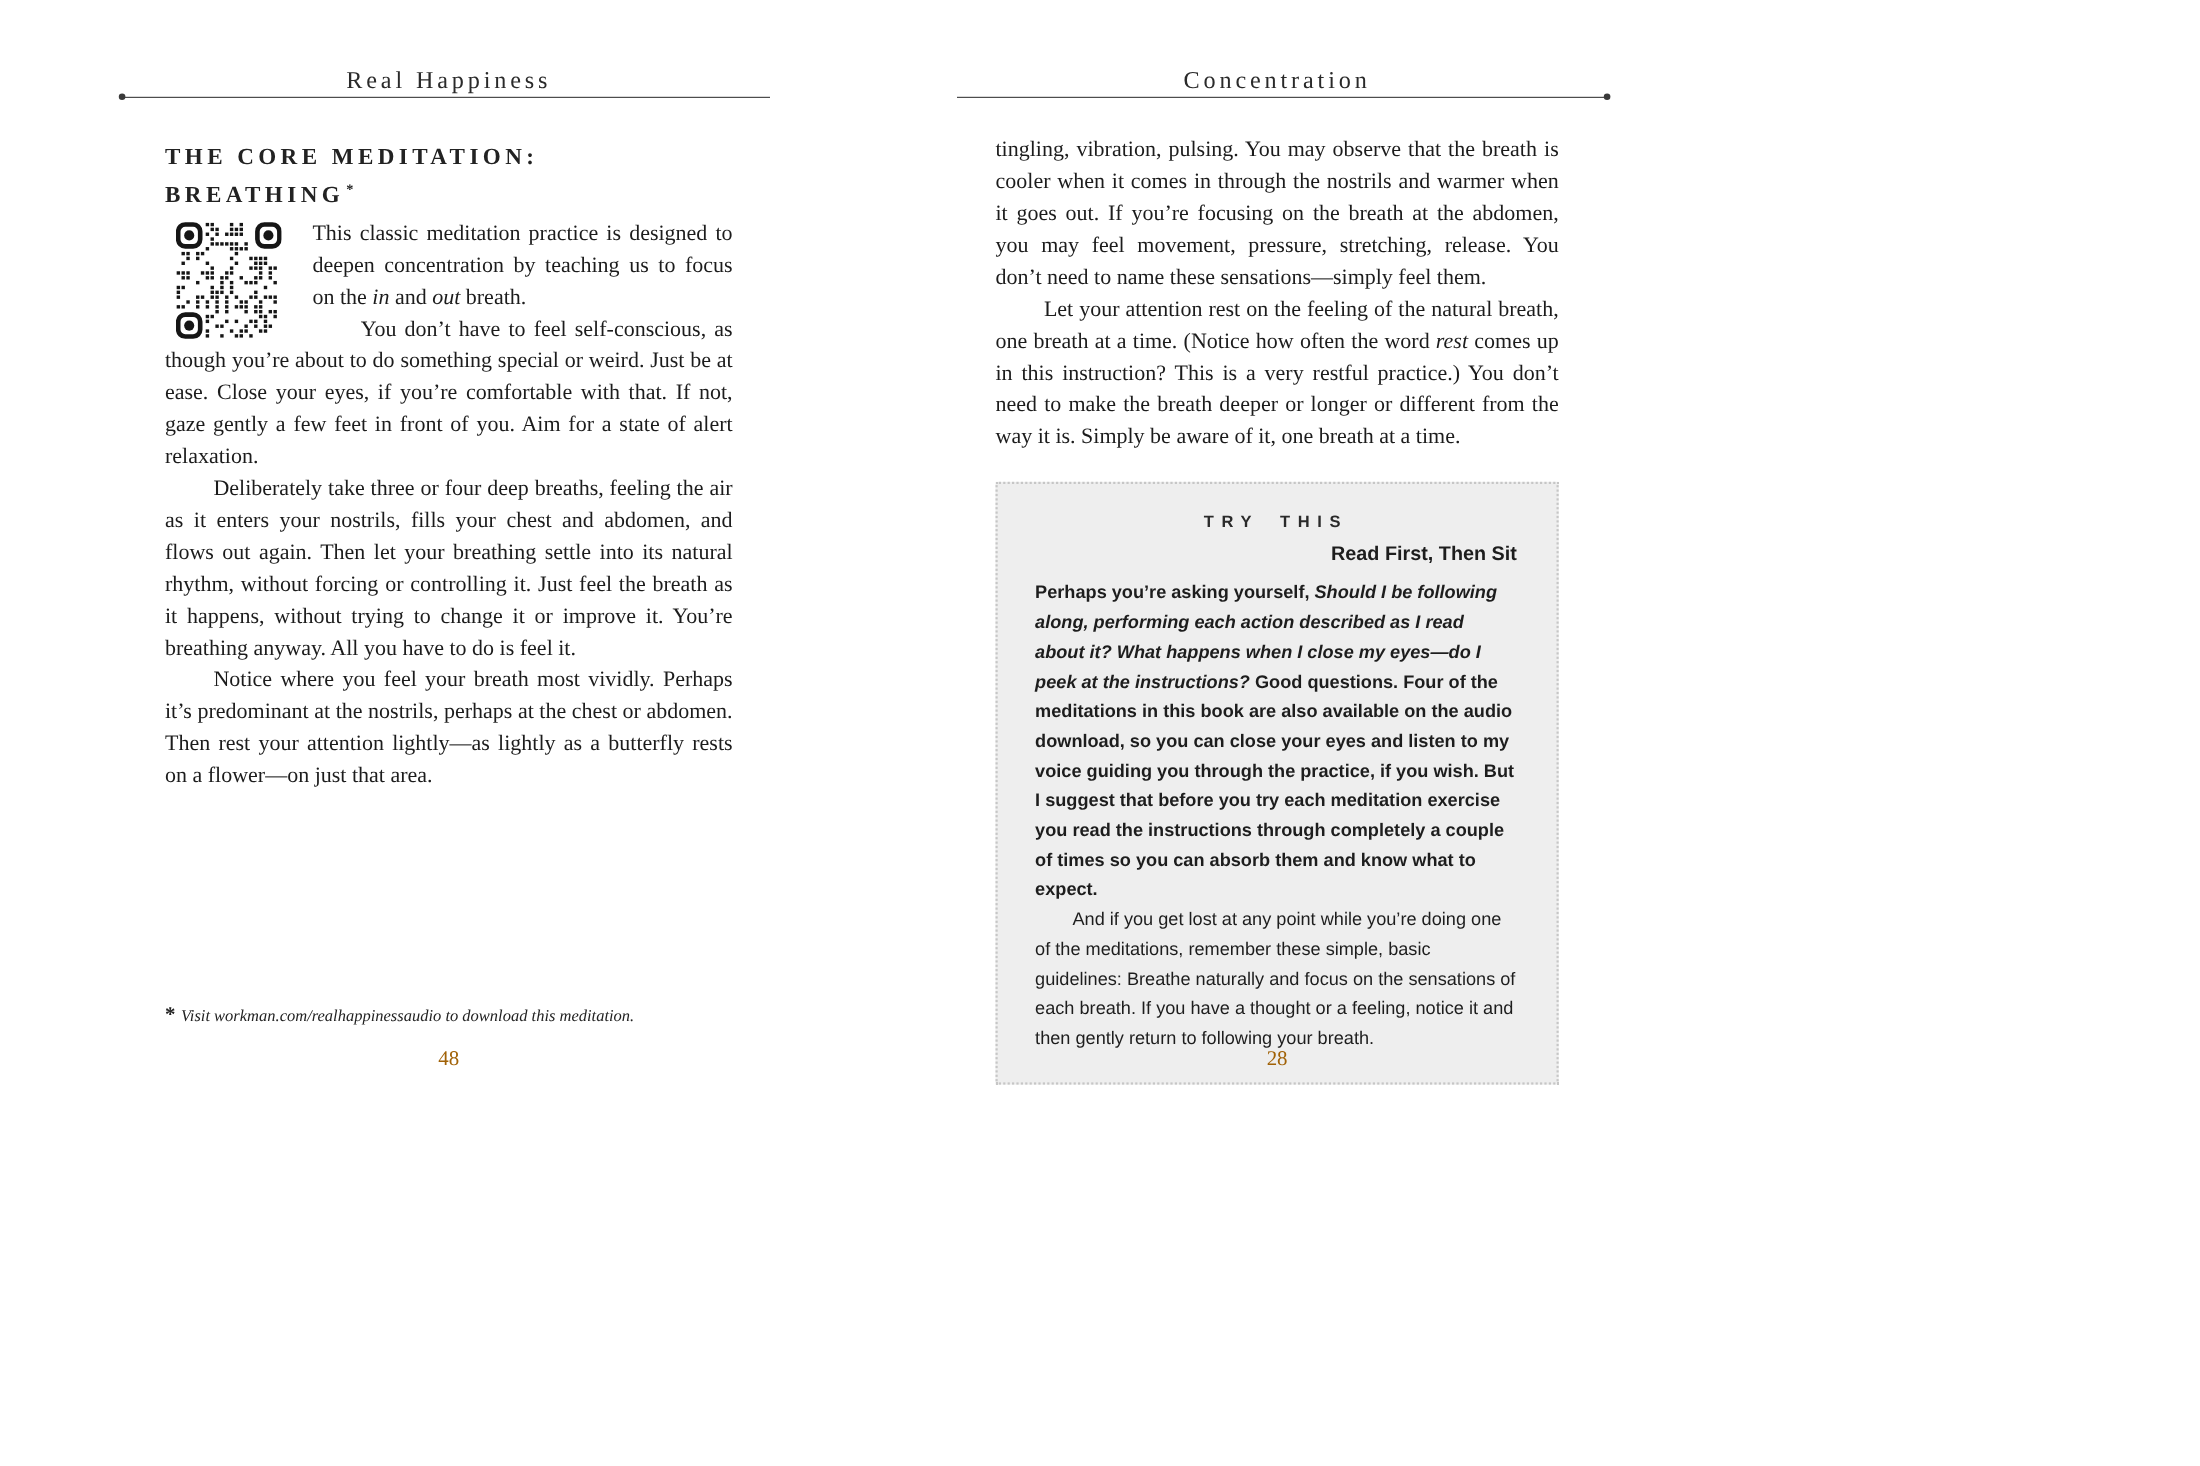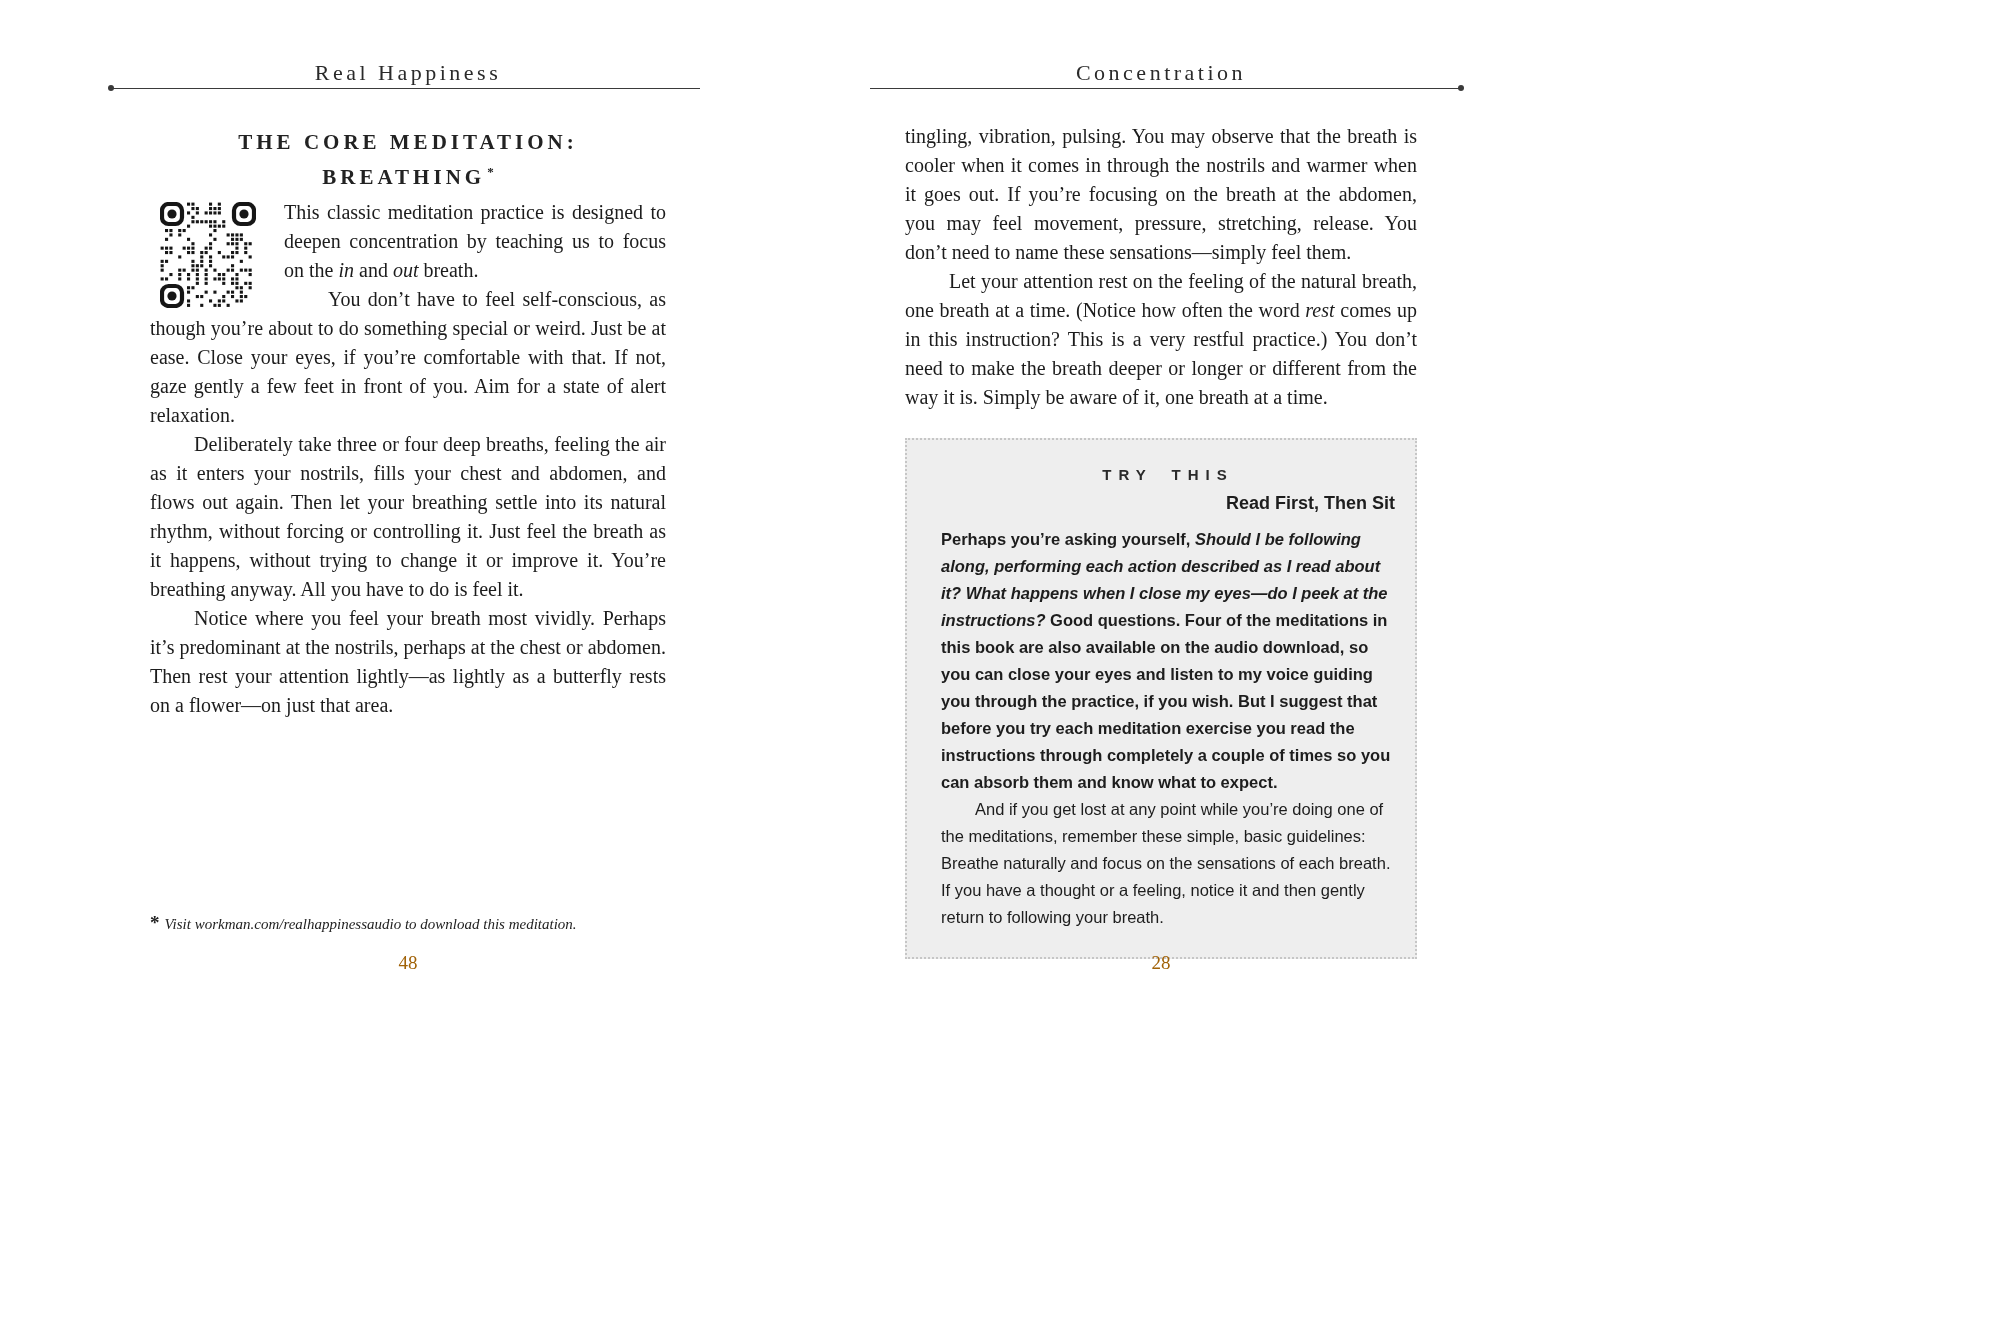--- a/index.html
+++ b/index.html
@@ -36,21 +36,20 @@
     border-radius: 50%;
     background: var(--rule, #3a3a3a);
     top: -4px;
   }
   .dot-at-left  { left: -2px; }
   .dot-at-right { right: -2px; }
   
   .chapter-title {
     position: absolute;
     left: 150px; top: 127px; width: 516px;
-    text-align: center;
     font-weight: bold;
     font-size: 21px;
     letter-spacing: 4px;
     line-height: 30px;
     color: #222;
   }
   .chapter-title .title-line { display: block; }
   .title-asterisk {
     font-size: 0.62em;
     vertical-align: super;
@@ -100,21 +99,21 @@
   }
   .pn-left  { left: 150px; width: 516px; }
   .pn-right { left: 905px; width: 512px; }
   
   .try-box {
     position: absolute;
     left: 905px; top: 438px; width: 512px;
     min-height: 492px;
     background: var(--box-background, #eeeeee);
     border: 2px dotted var(--box-border, #c6c6c6);
-    padding: 26px 20px 26px 34px;
+    padding: 26px 36px 26px 34px;
     font-family: "Liberation Sans", sans-serif;
     color: #1d1d1d;
   }
   .box-label {
     text-align: center;
     font-size: 15px;
     font-weight: bold;
     letter-spacing: 7px;
     word-spacing: 8px;
     margin-bottom: 10px;

